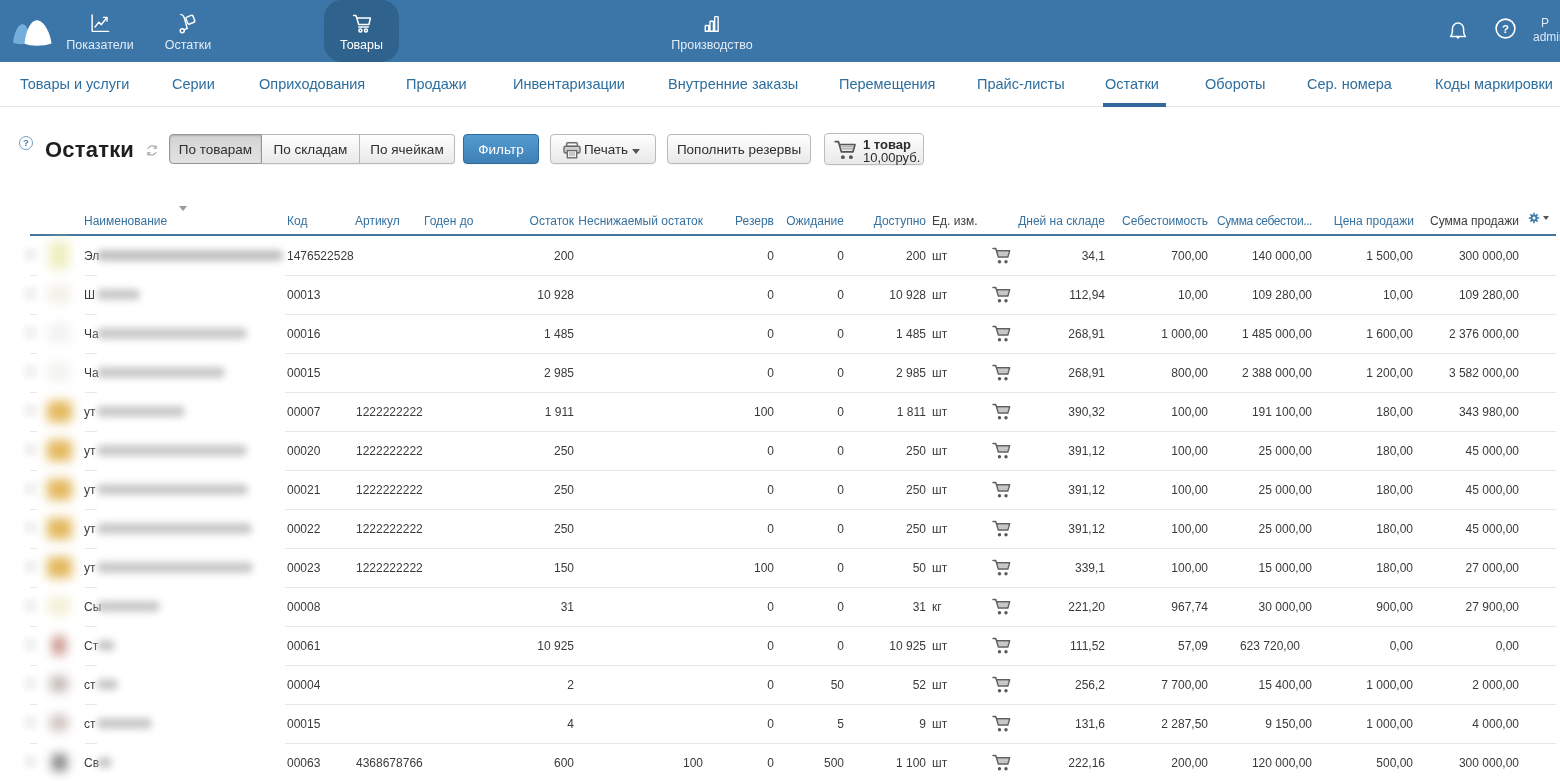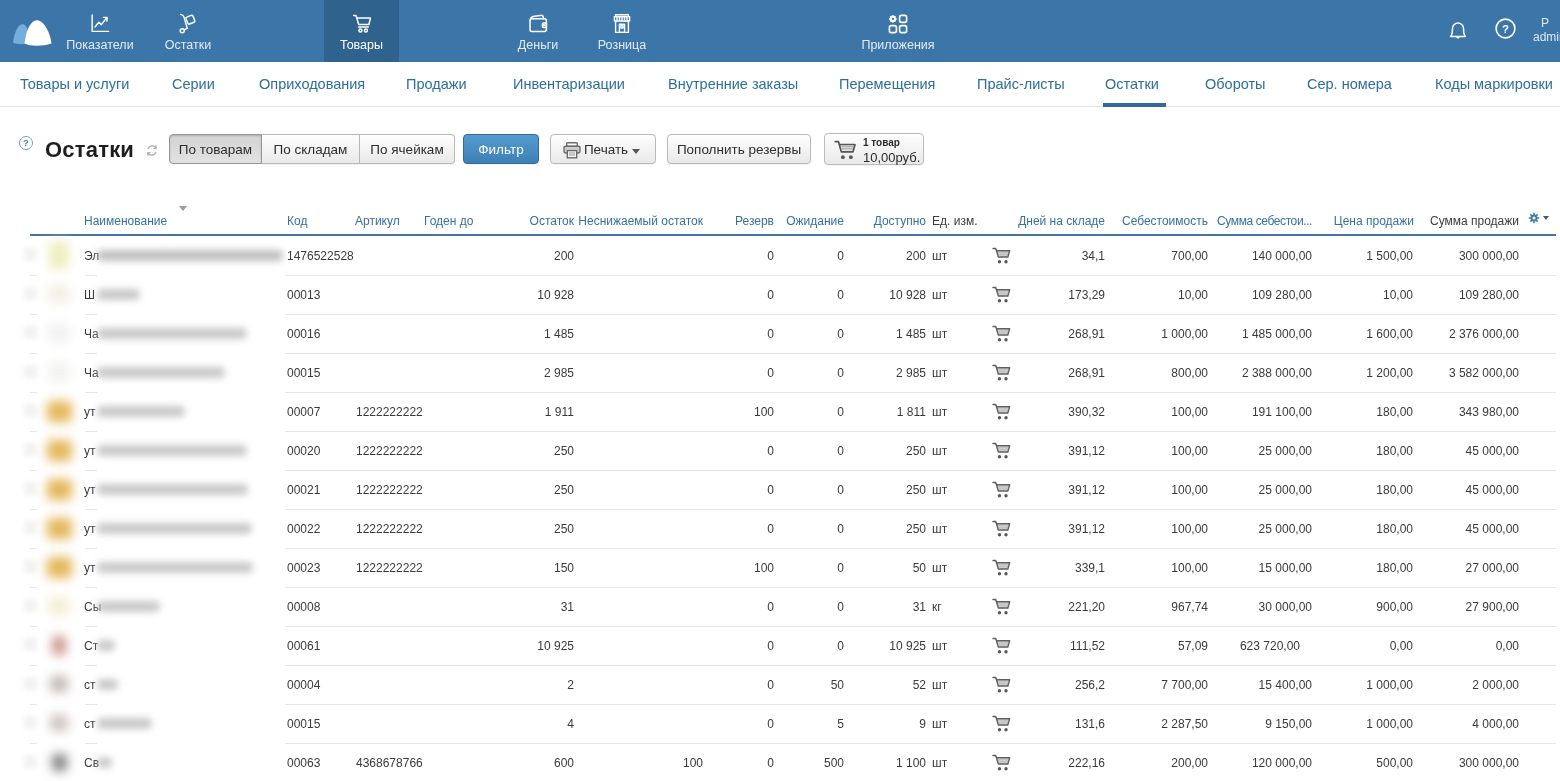--- a/index.html
+++ b/index.html
@@ -7,21 +7,21 @@
 html,body { width:1560px; height:781px; overflow:hidden; background:#fff;
   font-family:"Liberation Sans", sans-serif; }
 #app { position:relative; width:1560px; height:781px; }
 
 
 .topbar { position:absolute; left:0; top:0; width:1560px; height:62px; background:#3c76a9; }
 .nav { position:absolute; top:0; height:62px; text-align:center; color:#e9f0f7; }
 .nav .ic { position:absolute; left:50%; transform:translateX(-50%); top:12px; }
 .nav .lb { position:absolute; left:50%; transform:translateX(-50%); top:38px;
   font-size:12.5px; white-space:nowrap; color:#e3ecf5; }
-.nav.sel { background:#30628e; }
+.nav.sel { background:#30628e;border-radius:18px; }
 .logo { position:absolute; left:13px; top:20px; }
 
 .tright { position:absolute; top:0; left:0; right:0; height:62px; }
 .usr { position:absolute; right:-14px; top:16px; font-size:12px; color:#dfe8f2; text-align:center; line-height:14px; white-space:nowrap; }
 
 
 .tabs { position:absolute; left:0; top:62px; width:1560px; height:45px; background:#fff;
   border-bottom:1px solid #e4e4e4; }
 .tab { position:absolute; top:14px; font-size:14.5px; color:#2d6e9e; white-space:nowrap; }
 .tab.act { color:#2d6e9e; }
@@ -101,59 +101,30 @@
     <svg class="ic" width="24" height="24" viewBox="0 0 24 24" fill="none" stroke="#fff" stroke-width="1.5" stroke-linecap="round" stroke-linejoin="round">
       <path d="M3.6 3.4 H5.9 L6.8 6.1 M6.8 6.1 H20.4 L18.9 12.5 H8.7 Z M6.8 6.1 L8.7 12.5"></path>
       <path d="M8.7 15 H18.3"></path>
       <circle cx="10.4" cy="18.6" r="1.5"></circle>
       <circle cx="15.9" cy="18.6" r="1.5"></circle>
     </svg>
     <span class="lb" style="color:#fff">Товары</span>
   </div>
 
 
-  <div class="nav" style="left:493px;width:90px">
-    <svg class="ic" width="24" height="24" viewBox="0 0 24 24" fill="none" stroke="#fff" stroke-width="1.5" stroke-linecap="round" stroke-linejoin="round">
-      <path d="M4.1 8.8 C4.2 5.8 5.6 4.5 8.4 4.2 L14.6 3.4 C16.2 3.2 17.1 3.9 17.3 5.4 L17.5 6.7"></path>
-      <rect x="4" y="6.7" width="16.4" height="12.9" rx="2"></rect>
-      <rect x="16.4" y="11" width="4" height="4.4" rx="1.2"></rect>
-      <circle cx="18" cy="13.2" r="0.5" fill="#fff"></circle>
+
+
+  <div class="nav" style="left:662px;width:100px">
+    <svg class="ic" width="23" height="23" viewBox="0 0 24 24" fill="none" stroke="#fff" stroke-width="1.5" stroke-linecap="round" stroke-linejoin="round">
+      <path d="M5 20 V14.8 Q5 14 5.8 14 H7.8 Q8.6 14 8.6 14.8 V20 Z M9.9 20 V10.4 Q9.9 9.6 10.7 9.6 H12.7 Q13.5 9.6 13.5 10.4 V20 Z M14.8 20 V5.6 Q14.8 4.8 15.6 4.8 H17.6 Q18.4 4.8 18.4 5.6 V20 Z"></path>
     </svg>
-    <span class="lb">Деньги</span>
+    <span class="lb">Производство</span>
   </div>
 
-  <div class="nav" style="left:577px;width:90px">
-    <svg class="ic" width="24" height="24" viewBox="0 0 24 24" fill="none" stroke="#fff" stroke-width="1.4" stroke-linecap="round" stroke-linejoin="round">
-      <rect x="5.6" y="2.8" width="12.8" height="1.8"></rect>
-      <rect x="4.4" y="4.6" width="15.2" height="4.4"></rect>
-      <path d="M7 4.6 V9 M9.5 4.6 V9 M12 4.6 V9 M14.5 4.6 V9 M17 4.6 V9"></path>
-      <path d="M5.6 9 V20.4 H18.4 V9"></path>
-      <rect x="9.4" y="12.2" width="5.2" height="8.2"></rect>
-      <rect x="10.9" y="13.8" width="2.2" height="2.2"></rect>
-    </svg>
-    <span class="lb">Розница</span>
-  </div>
-
-
-
-  <div class="nav" style="left:848px;width:100px">
-    <svg class="ic" width="24" height="24" viewBox="0 0 24 24" fill="none">
-      <g stroke="#fff" stroke-width="1.6">
-        <rect x="13.6" y="3.4" width="7" height="7" rx="1.8"></rect>
-        <rect x="3.4" y="13.6" width="7" height="7" rx="1.8"></rect>
-        <rect x="13.6" y="13.6" width="7" height="7" rx="1.8"></rect>
-      </g>
-      <g stroke="#fff" stroke-width="2">
-        <path d="M6.9 3.2 V10.6 M3.2 6.9 H10.6 M4.3 4.3 L9.5 9.5 M9.5 4.3 L4.3 9.5"></path>
-      </g>
-      <circle cx="6.9" cy="6.9" r="2.6" fill="#fff" stroke="none"></circle>
-      <circle cx="6.9" cy="6.9" r="1.1" fill="#3c76a9" stroke="none"></circle>
-    </svg>
-    <span class="lb">Приложения</span>
-  </div>
+
 
   <div class="tright">
     <svg style="position:absolute;right:90px;top:19px" width="23" height="22" viewBox="0 0 23 22" fill="none" stroke="#fff" stroke-width="1.5" stroke-linejoin="round">
       <path d="M3.6 17.4 C5 15.9 5.4 14.2 5.4 11.9 V9.7 A5.6 5.6 0 0 1 16.6 9.7 V11.9 C16.6 14.2 17 15.9 18.4 17.4 Z"></path>
       <path d="M8.9 17.8 L11 19.9 L13.1 17.8 Z" fill="#fff" stroke="none"></path>
     </svg>
     <svg style="position:absolute;right:44px;top:18px" width="21" height="21" viewBox="0 0 21 21" fill="none">
       <circle cx="10.5" cy="10.5" r="9.4" stroke="#fff" stroke-width="1.6"></circle>
       <text x="10.5" y="15" font-size="11.5" font-weight="bold" fill="#fff" text-anchor="middle" font-family="Liberation Sans, sans-serif">?</text>
     </svg>
@@ -215,21 +186,21 @@
       <div class="t">Пополнить резервы</div>
     </div>
 
 <div class="btn2" style="left:824px;width:100px;height:32px;top:133px">
   <svg style="position:absolute;left:9px;top:6px" width="23" height="21" viewBox="0 0 23 21">
     <path d="M1.2 1.6 H4.4 L5.3 4.5 M5.3 4.5 H21 L19 11.8 H7.3 Z M5.3 4.5 L7.3 11.8" fill="#e6e6e6" stroke="#555" stroke-width="1.7" stroke-linejoin="round" stroke-linecap="round"></path>
     <path d="M7.5 6.7 H19.3 M8 8.8 H18.7" stroke="#999" stroke-width="0.9"></path>
     <circle cx="8.9" cy="17.2" r="1.9" fill="#555"></circle>
     <circle cx="16.9" cy="17.2" r="1.9" fill="#555"></circle>
   </svg>
-  <div style="position:absolute;left:38px;top:3px;font-size:10px;font-weight:bold;color:#2c2c2c">1 товар</div>
+  <div style="position:absolute;left:38px;top:3px;font-size:13px;font-weight:bold;color:#2c2c2c">1 товар</div>
   <div style="position:absolute;left:38px;top:16px;font-size:13px;color:#2c2c2c">10,00руб.</div>
 </div>
 
 <div class="th" style="left:84px">Наименование</div>
 <div style="position:absolute;left:179px;top:206px;width:0;height:0;border-left:4px solid transparent;border-right:4px solid transparent;border-top:5px solid #9a9a9a"></div>
 <div class="th" style="left:287px">Код</div>
 <div class="th" style="left:355px">Артикул</div>
 <div class="th" style="left:424px">Годен до</div>
 <div class="th" style="right:986px">Остаток</div>
 <div class="th" style="right:857px">Неснижаемый остаток</div>
@@ -285,21 +256,21 @@
       <div class="cr" style="right:786px">0</div>
       <div class="cr" style="right:716px">0</div>
       <div class="cr" style="right:634px">10 928</div>
       <div class="cl" style="left:932px">шт</div>
       <svg class="rcart" style="left:992px;top:11px" width="20" height="18" viewBox="0 0 20 18">
         <path d="M1 1.5 h2.7 l0.8 2.2 M4.5 3.7 h13.1 l-1.8 6.4 h-9.4 z M4.5 3.7 l1.9 6.4" fill="#dcdcdc" stroke="#5f5f5f" stroke-width="1.5" stroke-linejoin="round" stroke-linecap="round"></path>
         <path d="M6.2 5.9 h10.6 M6.6 7.9 h9.6" stroke="#a9a9a9" stroke-width="0.8"></path>
         <circle cx="7.5" cy="14.8" r="1.7" fill="#585858"></circle>
         <circle cx="14" cy="14.8" r="1.7" fill="#585858"></circle>
       </svg>
-      <div class="cr" style="right:455px">173,29</div>
+      <div class="cr" style="right:455px">112,94</div>
       <div class="cr" style="right:352px">10,00</div>
       <div class="cr" style="right:248px">109 280,00</div>
       <div class="cr" style="right:147px">10,00</div>
       <div class="cr" style="right:41px">109 280,00</div>
     </div>
 <div class="row" style="top:314px">
       <div class="chk" style="left:24px;top:12px"></div>
       <div class="thumb" style="left:48px;top:10px;width:22px;height:18px;background:#e3e3e3;opacity:0.5"></div>
       <div class="nm" style="left:84px">Ча</div>
       <div class="bar" style="left:97px;width:150px;background:#c3c3c3"></div>

